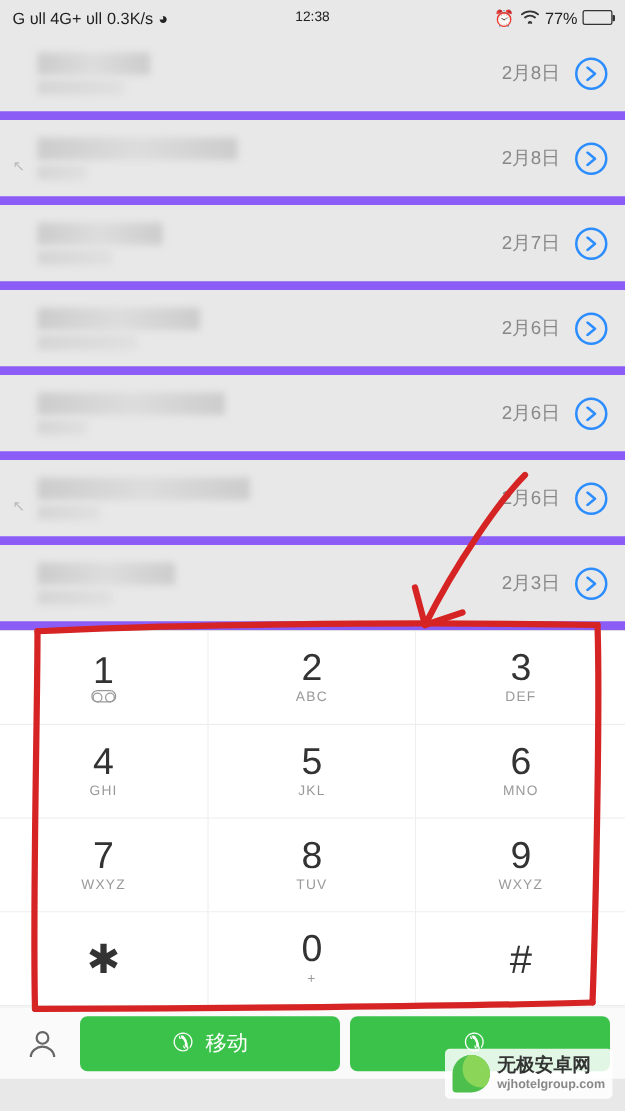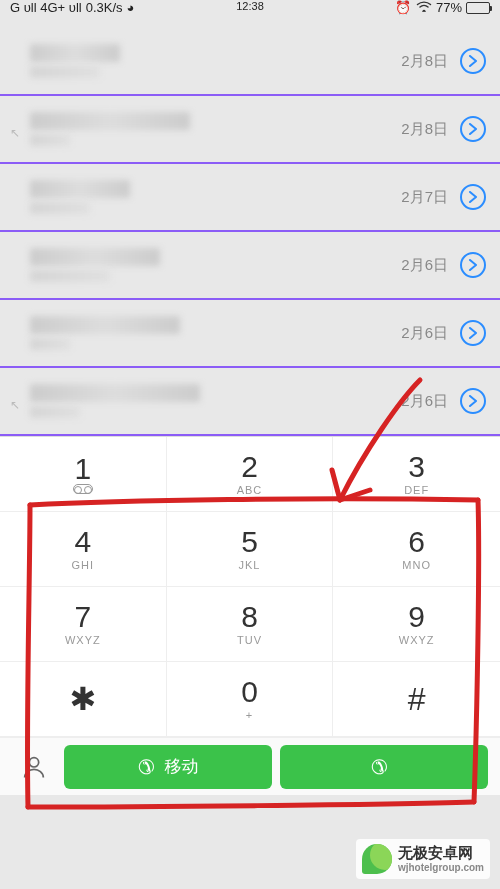--- a/index.html
+++ b/index.html
@@ -7,21 +7,21 @@
       width: 500px;
       height: 889px;
       font-family: -apple-system, "Helvetica Neue", sans-serif;
       background: #e8e8e8;
       position: relative;
       overflow: hidden;
     }
     .status-bar {
       height: 28px;
       display: flex;
-      align-items: flex-start;
+      align-items: center;
       justify-content: space-between;
       padding: 0 10px;
       font-size: 13px;
       color: #222;
       background: #e8e8e8;
     }
     .status-left { display: flex; align-items: center; gap: 4px; }
     .status-center { position: absolute; left: 50%; transform: translateX(-50%); font-weight: 500; font-size: 11px; }
     .status-right { display: flex; align-items: center; gap: 4px; }
     .battery-icon {
@@ -35,21 +35,21 @@
     .battery-fill { background: #f5c518; width: 77%; height: 100%; border-radius: 1px; }
 
     .call-log {
       background: #e8e8e8;
     }
     .call-row {
       height: 68px;
       display: flex;
       align-items: center;
       padding: 0 14px 0 30px;
-      border-bottom: 2px solid #8b5cf6;
+      border-bottom: 7px solid #8b5cf6;
       position: relative;
     }
     .call-icon {
       position: absolute;
       left: 10px;
       top: 30px;
       color: #bbb;
       font-size: 12px;
     }
     .blur-block {
@@ -292,20 +292,33 @@
         </svg>
     </span>
     </div>
     <div class="call-row">
     <span class="call-icon">↖</span>
     <div class="blur-block">
       <div class="blur-line1" style="width:170px"></div>
       <div class="blur-line2" style="width:50px"></div>
     </div>
     <span class="row-date">2月6日</span>
+    <span class="detail-btn">
+      <svg width="10" height="12" viewBox="0 0 10 12">
+          <path d="M2 1 L8 6 L2 11" stroke="#2b8dff" stroke-width="2" fill="none" stroke-linecap="round" stroke-linejoin="round"></path>
+        </svg>
+    </span>
+    </div>
+    <div class="call-row">
+
+    <div class="blur-block">
+      <div class="blur-line1" style="width:110px"></div>
+      <div class="blur-line2" style="width:60px"></div>
+    </div>
+    <span class="row-date">2月3日</span>
     <span class="detail-btn">
       <svg width="10" height="12" viewBox="0 0 10 12">
           <path d="M2 1 L8 6 L2 11" stroke="#2b8dff" stroke-width="2" fill="none" stroke-linecap="round" stroke-linejoin="round"></path>
         </svg>
     </span>
     </div>
   </div>
 
 <div class="dial-pad">
   <div class="dial-grid" id="dial-grid">

